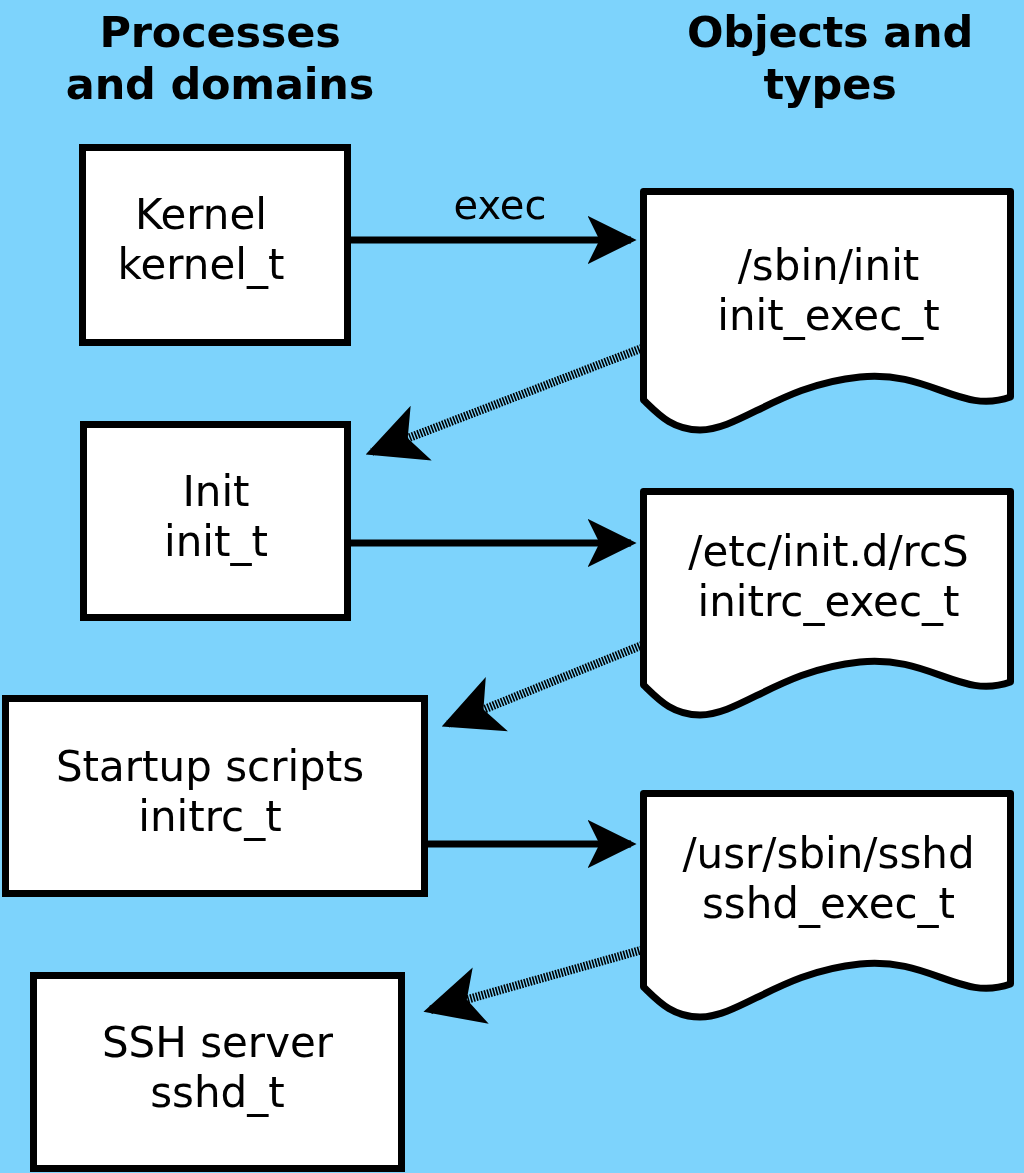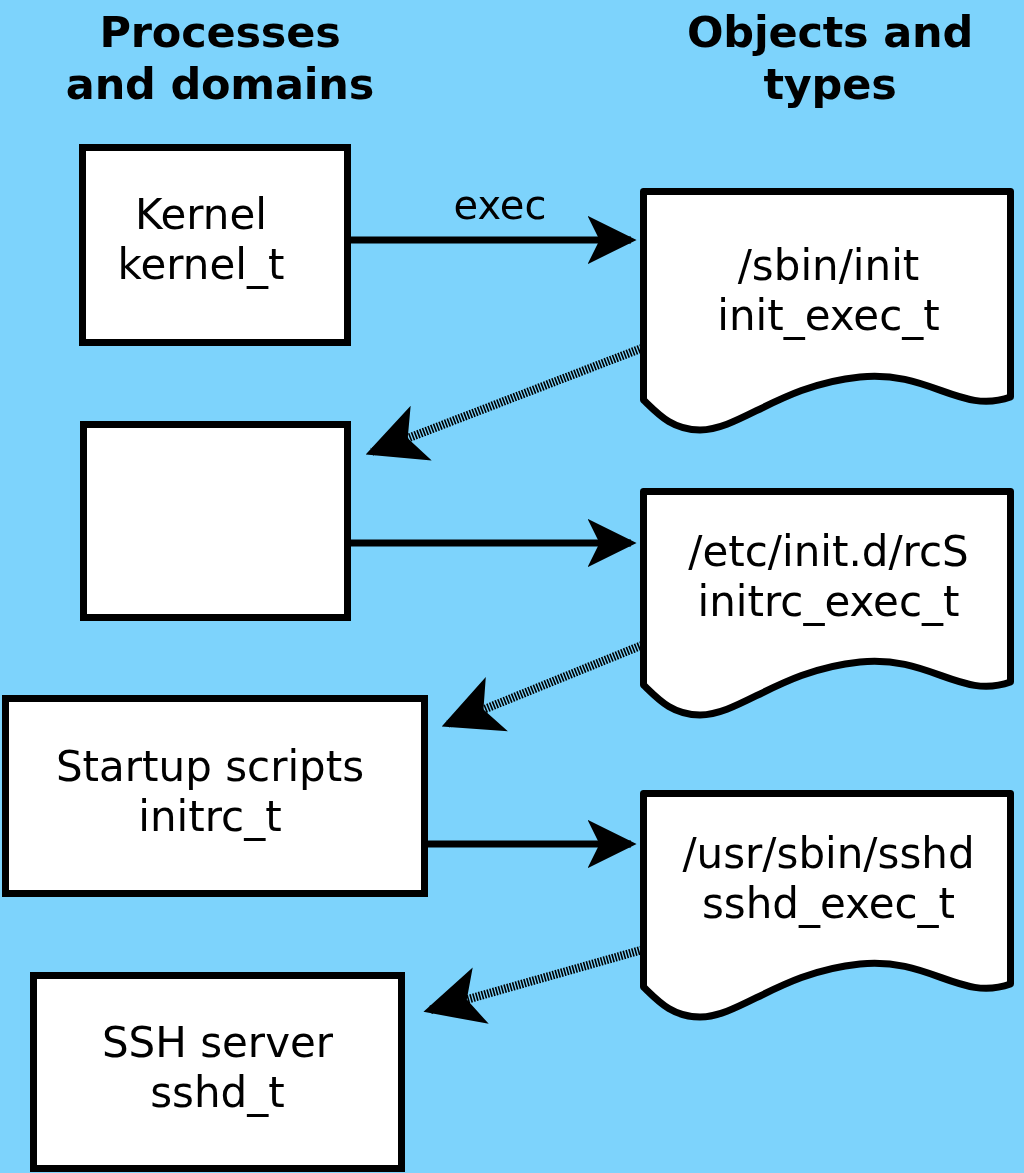--- a/index.html
+++ b/index.html
@@ -107,20 +107,22 @@
 
   <div class="col-title" id="title-left">Processes
 and domains</div>
 
   <div class="col-title" id="title-right">Objects and
 types</div>
 
   <div class="node-label" style="left:68px;  top:190px; width:266px;">Kernel
 kernel_t</div>
 
+  <div class="node-label" style="left:83px;  top:467px; width:266px;">Init
+init_t</div>
 
   <div class="node-label" style="left:0;   top:742px; width:420px;">Startup scripts
 initrc_t</div>
 
   <div class="node-label" style="left:33px;  top:1018px; width:369px;text-align:center;">SSH server
 sshd_t</div>
 
   <div class="node-label" style="left:645px; top:241px; width:367px;">/sbin/init
 init_exec_t</div>
 

